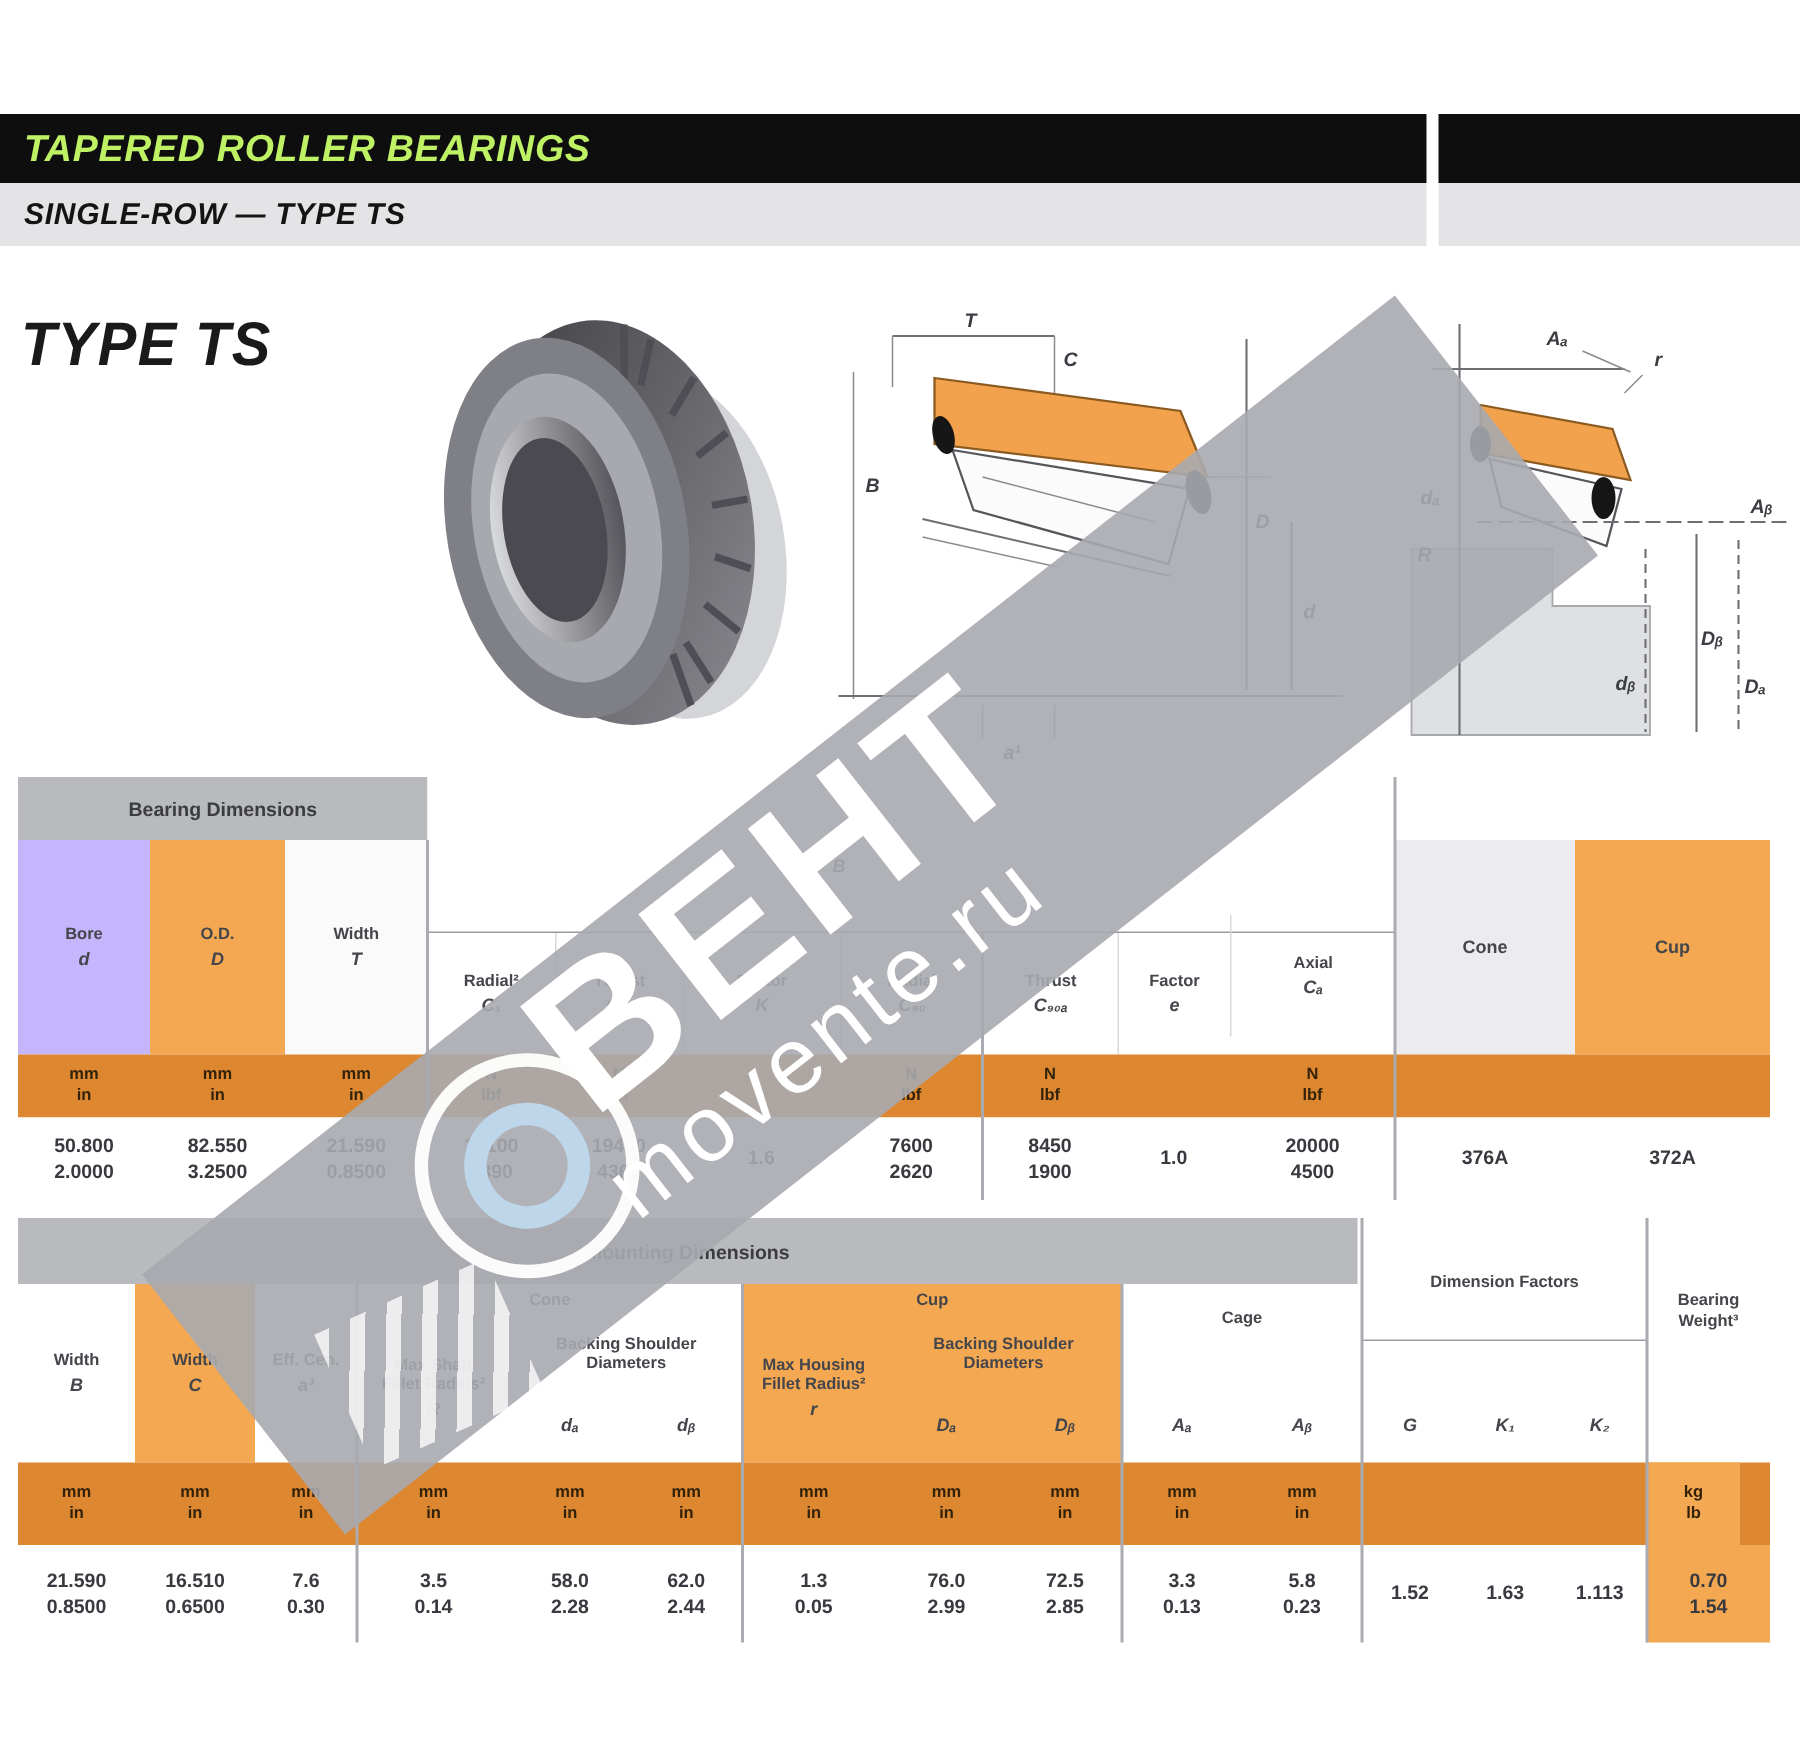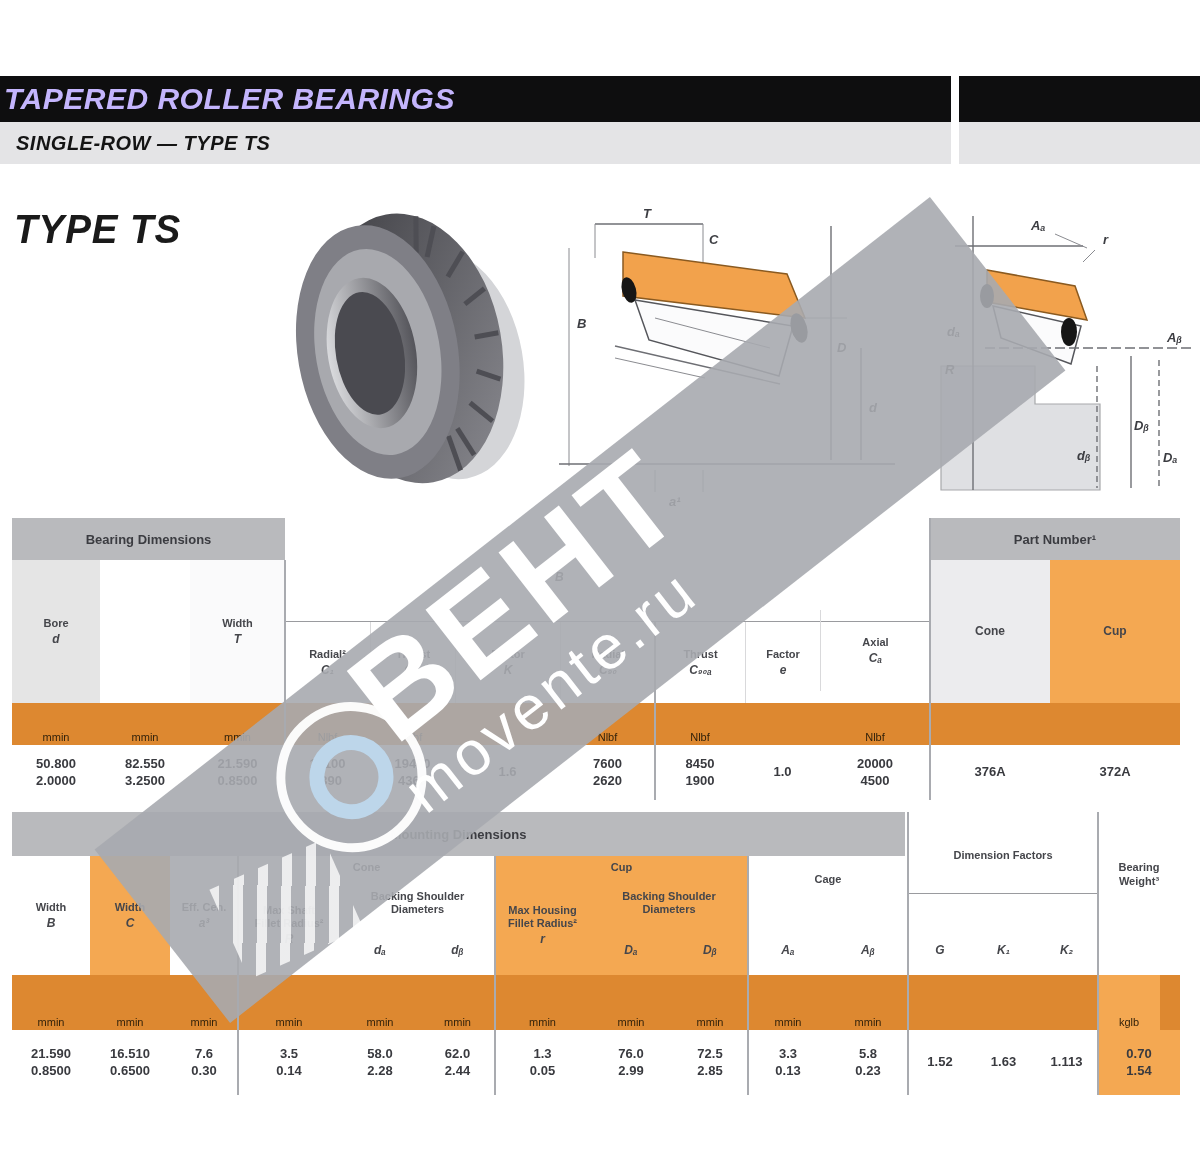--- a/index.html
+++ b/index.html
@@ -1,43 +1,43 @@
 <!DOCTYPE html>
 <html><head>
 <meta charset="utf-8">
 <style>
   html,body{margin:0;padding:0;background:#fff}
   #page{position:relative;width:1200px;height:1165px;background:#ffffff;
         font-family:"Liberation Sans",sans-serif;overflow:hidden}
   .abs{position:absolute}
   
-  .bar1{left:0;top:76px;width:1200px;height:46px;background:#0e0e0f;color:#c4b5fd;
-        display:flex;align-items:center;padding-left:4px;box-sizing:border-box;
-        font-weight:bold;font-style:italic;font-size:30px;letter-spacing:.5px}
+  .bar1{left:0;top:76px;width:1200px;height:46px;background:#0e0e0f;color:#bef264;
+        display:flex;align-items:center;padding-left:16px;box-sizing:border-box;
+        font-weight:bold;font-style:italic;font-size:25px;letter-spacing:.5px}
   .bar2{left:0;top:122px;width:1200px;height:42px;background:#e4e4e6;color:#141414;
         display:flex;align-items:center;padding-left:16px;box-sizing:border-box;
         font-weight:bold;font-style:italic;font-size:20px;letter-spacing:.5px}
   .bargap{left:951px;top:72px;width:8px;height:96px;background:#fff}
   .typets{left:14px;top:206px;font-size:41px;font-weight:bold;font-style:italic;
           letter-spacing:1px;color:#1a1a1a;transform:scaleX(.94);transform-origin:left}
   
   .t{position:absolute;color:#45464b}
   .gband{background:#b9babd;display:flex;align-items:center;justify-content:center;
          font-weight:bold;font-size:13px;color:#3b3c41}
   .hcell{display:flex;flex-direction:column;align-items:center;justify-content:center;
          text-align:center;font-weight:bold;font-size:11px;line-height:1.2}
   .sym{font-style:italic;font-weight:bold;font-size:12px;margin-top:2px}
-  .ucell{display:flex;flex-direction:row;align-items:flex-end;justify-content:center;
-         color:#33220a;font-weight:normal;font-size:11px;line-height:1.25;text-align:center}
+  .ucell{display:flex;flex-direction:column;align-items:center;justify-content:center;
+         color:#33220a;font-weight:bold;font-size:11px;line-height:1.25;text-align:center}
   .dcell{display:flex;flex-direction:column;align-items:center;justify-content:center;
          font-weight:bold;color:#393a3f;font-size:13px;line-height:1.3;text-align:center}
   .bl{border-left:1px solid #d9d9db;box-sizing:border-box}
   .divv{background:#a9abb0;width:2px}
   .orange{background:#f4a852}
-  .ltgray{background:#e5e5e5}
+  .ltgray{background:#c4b5fd}
   .midrule{border-bottom:1px solid #9a9b9f;box-sizing:border-box;background:#fff}
   
   .wmband{left:50px;top:500px;width:1060px;height:220px;background:rgba(167,170,175,.9);
           transform:rotate(-38deg);z-index:40}
   .wmbrand{position:absolute;left:300px;top:-16px;font-size:130px;font-weight:bold;
            color:#fff;letter-spacing:6px;white-space:nowrap}
   .wmurl{position:absolute;left:282px;top:120px;font-size:62px;color:#fff;
          letter-spacing:4px;white-space:nowrap}
   .wmring{position:absolute;left:172px;top:26px;width:150px;height:150px;
           border:9px solid rgba(255,255,255,.95);border-radius:50%;box-sizing:border-box}
@@ -146,30 +146,31 @@
     <line class="dimline" x1="196" y1="158" x2="196" y2="290"></line>
     <text x="199" y="232">Dᵦ</text>
     <line class="dimline" x1="224" y1="162" x2="224" y2="290" stroke-dasharray="6 4"></line>
     <text x="228" y="264">Dₐ</text>
   </svg>
 
   <div class="t" style="left:12px;top:518px;width:1080px;height:282px">
     <div class="abs gband" style="left:0;top:0;width:273px;height:42px">
       <span>Bearing Dimensions</span>
     </div>
-    <div class="abs gband" style="left:918px;top:0;width:250px;height:42px">
-      <span>Part Number¹</span>
-    </div>
     <div class="abs midrule" style="left:273px;top:0;width:645px;height:104px">
       <span class="abs" style="left:270px;top:52px;font-weight:bold;font-style:italic;font-size:12px">B</span>
     </div>
 
     <div class="abs hcell ltgray" style="left:0;top:42px;width:88px;height:143px">
       <span>Bore</span>
       <span class="sym">d</span>
+    </div>
+    <div class="abs hcell orange" style="left:88px;top:42px;width:90px;height:143px">
+      <span>O.D.</span>
+      <span class="sym">D</span>
     </div>
     <div class="abs hcell" style="left:178px;top:42px;width:95px;height:143px;background:#fafafb">
       <span>Width</span>
       <span class="sym">T</span>
     </div>
 
     <div class="abs hcell" style="left:273px;top:104px;width:85px;height:81px">
       <span>Radial²</span>
       <span class="sym">C₁</span>
     </div>

